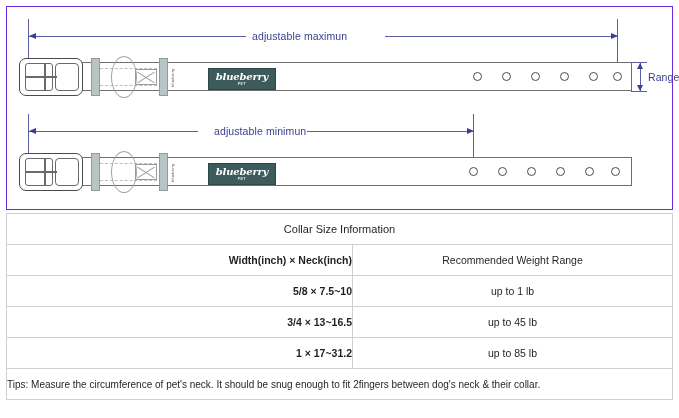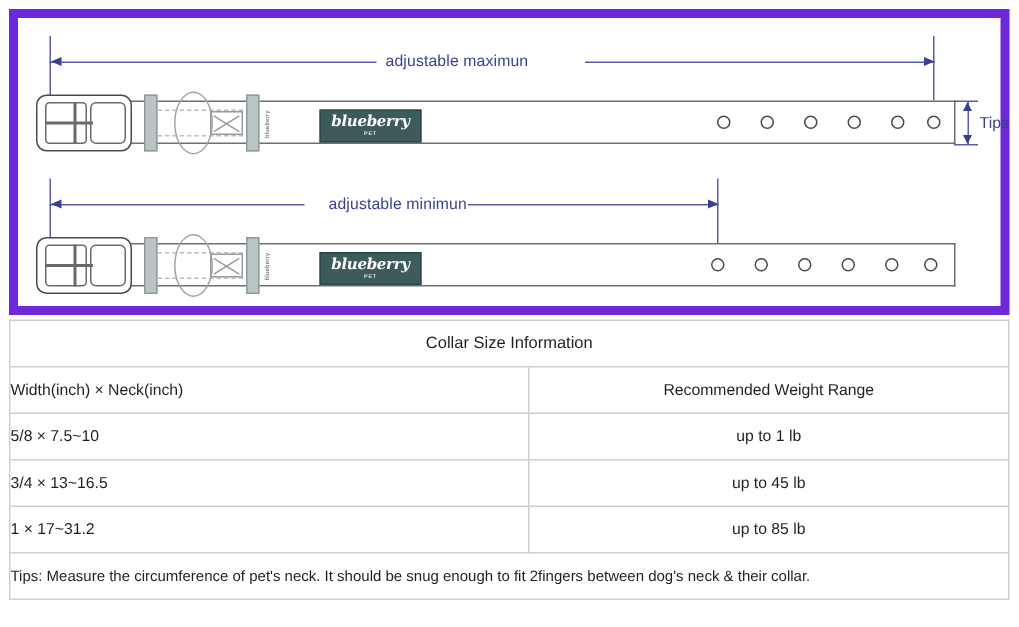--- a/index.html
+++ b/index.html
@@ -19,21 +19,21 @@
     overflow: hidden;
   }
 
   
   .diagram-panel {
     position: absolute;
     left: 6px;
     top: 6px;
     width: 667px;
     height: 204px;
-    border: 6px solid #6d28d9;
+    border: 1px solid #6d28d9;
     box-sizing: border-box;
     background: #ffffff;
   }
 
   
   .dim-vline {
     position: absolute;
     width: 1px;
     background: #5b5ea6;
   }
@@ -218,22 +218,23 @@
     vertical-align: middle;
   }
   td.title-cell {
     padding-left: 10px;
     text-align: center;
     font-size: 11px;
     height: 29px;
   }
   td.col-a {
     width: 345px;
-    text-align: left;
+    text-align: right;
     border-right: 1px solid #cfcfcf;
+    font-weight: bold;
   }
   td.col-b {
     text-align: center;
   }
   td.tips-cell {
     padding-left: 8px;
     text-align: left;
     font-size: 10px;
     height: 28px;
     border-bottom: 1px solid #cfcfcf;
@@ -291,21 +292,21 @@
     <div class="hole" style="left:524px; top:65px;"></div>
     <div class="hole" style="left:553px; top:65px;"></div>
     <div class="hole" style="left:582px; top:65px;"></div>
     <div class="hole" style="left:606px; top:65px;"></div>
 
     <div class="dim-vline" style="left:633px; top:56px; height:28px;"></div>
     <div class="arrow-up" style="left:630px; top:56px;"></div>
     <div class="arrow-down" style="left:630px; top:78px;"></div>
     <div class="dim-hline" style="left:624px; top:55px; width:16px;"></div>
     <div class="dim-hline" style="left:624px; top:84px; width:16px;"></div>
-    <div class="dim-label" style="left:641px; top:64px;">Tips</div>
+    <div class="dim-label" style="left:641px; top:64px;">Range</div>
 
     <div class="dim-vline" style="left:21px; top:107px; height:62px;"></div>
     <div class="dim-vline" style="left:466px; top:107px; height:72px;"></div>
 
     <div class="dim-hline" style="left:21px; top:124px; width:170px;"></div>
     <div class="dim-hline" style="left:300px; top:124px; width:167px;"></div>
 
     <div class="arrow-left" style="left:22px; top:120.5px;"></div>
     <div class="arrow-right" style="left:460px; top:120.5px;"></div>
 

